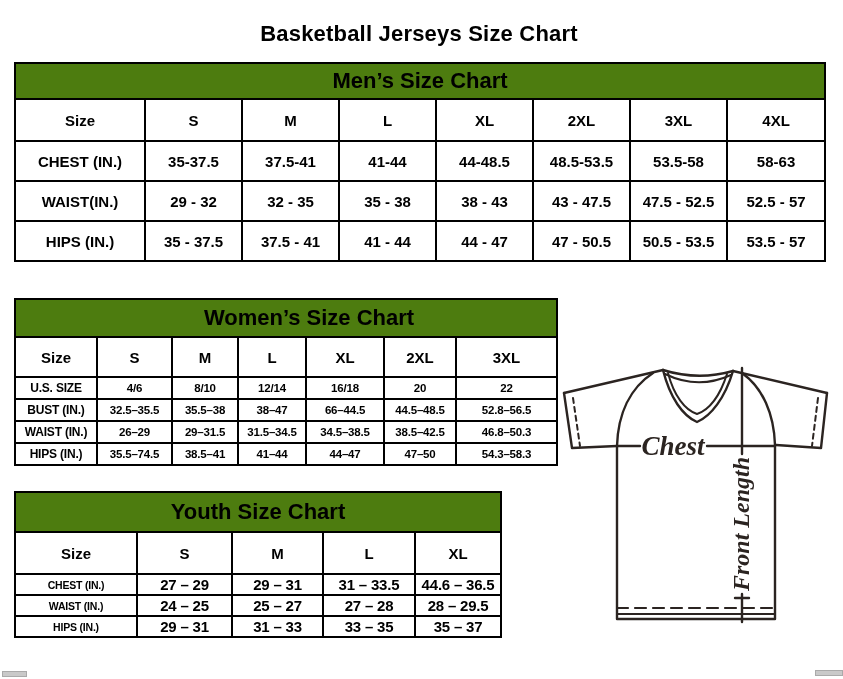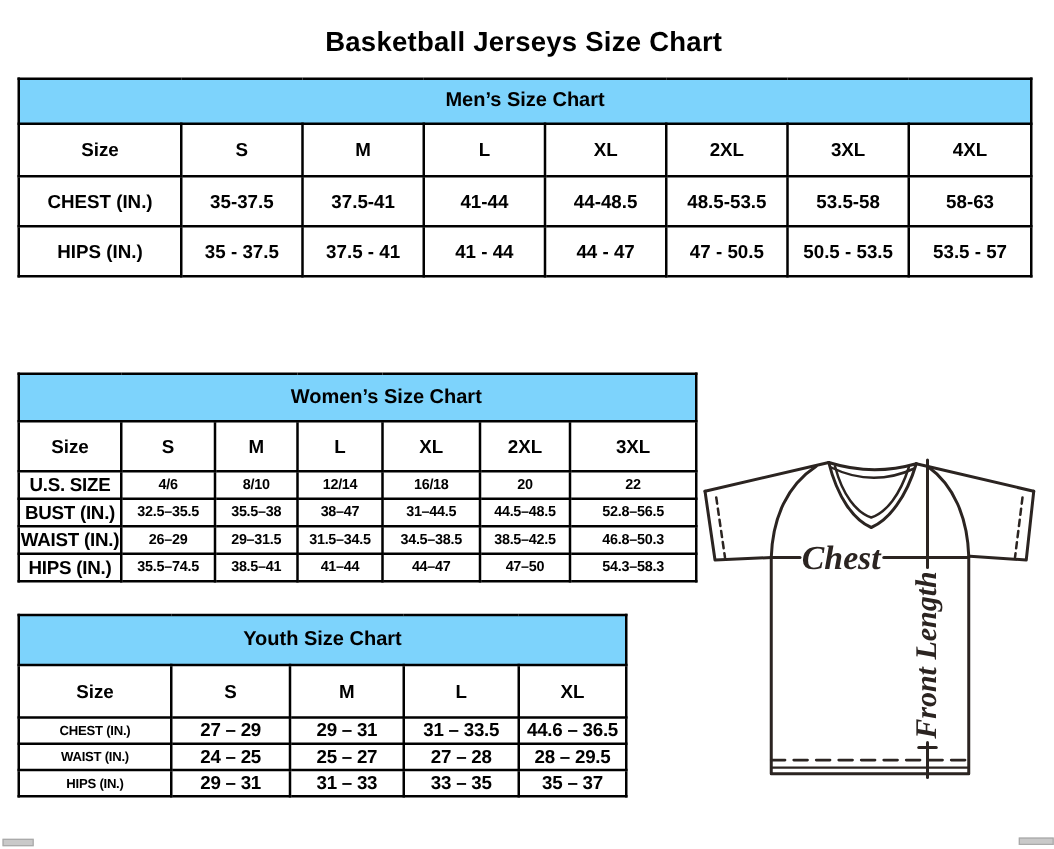--- a/index.html
+++ b/index.html
@@ -7,30 +7,30 @@
     width:843px;height:679px;position:relative;background:#ffffff;overflow:hidden;
     font-family:"Liberation Sans",sans-serif;color:#000;
   }
   .page-title{
     position:absolute;left:0;top:5px;width:806px;text-align:center;
     font-size:22px;font-weight:bold;margin:16px;letter-spacing:0.2px;
   }
   .tbl{position:absolute;}
   .tbl table{border-collapse:collapse;table-layout:fixed;width:100%;font-weight:bold;}
   .tbl th,.tbl td{border:2px solid #000;text-align:center;vertical-align:middle;padding:0;overflow:hidden;white-space:nowrap;}
-  .title-row th{background:#7dd3fc;font-size:16px;}
+  .title-row th{background:#4d7c0f;font-size:22px;}
   .mens{left:14px;top:62px;width:810px;}
   .mens .title-row th{height:34px;}
   .mens .head-row th{font-size:15px;height:40px;}
   .mens td{font-size:15px;height:38px;}
   .womens{left:14px;top:298px;width:542px;}
   .womens .title-row th{height:36px;padding-left:46px;}
   .womens .head-row th{font-size:15px;height:38px;}
   .womens td{font-size:11.5px;height:20px;letter-spacing:-0.2px;}
-  .womens td.rowlabel{font-size:15px;}
+  .womens td.rowlabel{font-size:12px;}
   .youth{left:14px;top:491px;width:486px;}
   .youth .title-row th{height:38px;margin-left:36px;}
   .youth .head-row th{font-size:15px;height:40px;}
   .youth td{font-size:15px;height:19px;letter-spacing:-0.2px;}
   .youth td.rowlabel{font-size:10.5px;}
   .jersey{position:absolute;left:556px;top:356px;width:287px;height:318px;}
   .jersey text{
     font-family:"Liberation Serif",serif;font-weight:bold;font-style:italic;fill:#2b2421;
   }
   .scroll-frag{position:absolute;background:#c9c9c9;border:1px solid #aaa;}
@@ -72,20 +72,30 @@
           <td class="rowlabel">CHEST (IN.)</td>
           <td>35-37.5</td>
           <td>37.5-41</td>
           <td>41-44</td>
           <td>44-48.5</td>
           <td>48.5-53.5</td>
           <td>53.5-58</td>
           <td>58-63</td>
         </tr>
         <tr class="data-row">
+          <td class="rowlabel">WAIST(IN.)</td>
+          <td>29 - 32</td>
+          <td>32 - 35</td>
+          <td>35 - 38</td>
+          <td>38 - 43</td>
+          <td>43 - 47.5</td>
+          <td>47.5 - 52.5</td>
+          <td>52.5 - 57</td>
+        </tr>
+        <tr class="data-row">
           <td class="rowlabel">HIPS (IN.)</td>
           <td>35 - 37.5</td>
           <td>37.5 - 41</td>
           <td>41 - 44</td>
           <td>44 - 47</td>
           <td>47 - 50.5</td>
           <td>50.5 - 53.5</td>
           <td>53.5 - 57</td>
         </tr>
       </tbody>
@@ -123,21 +133,21 @@
           <td>12/14</td>
           <td>16/18</td>
           <td>20</td>
           <td>22</td>
         </tr>
         <tr class="data-row">
           <td class="rowlabel">BUST (IN.)</td>
           <td>32.5–35.5</td>
           <td>35.5–38</td>
           <td>38–47</td>
-          <td>31–44.5</td>
+          <td>66–44.5</td>
           <td>44.5–48.5</td>
           <td>52.8–56.5</td>
         </tr>
         <tr class="data-row">
           <td class="rowlabel">WAIST (IN.)</td>
           <td>26–29</td>
           <td>29–31.5</td>
           <td>31.5–34.5</td>
           <td>34.5–38.5</td>
           <td>38.5–42.5</td>

